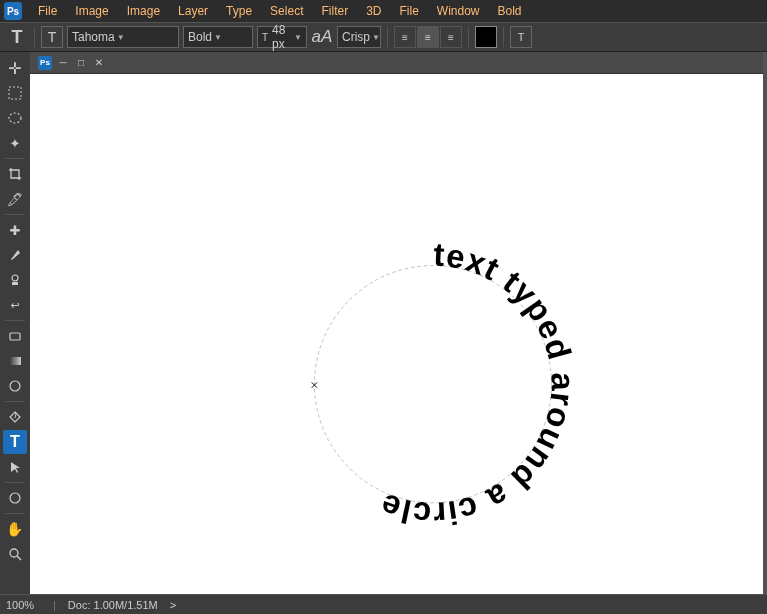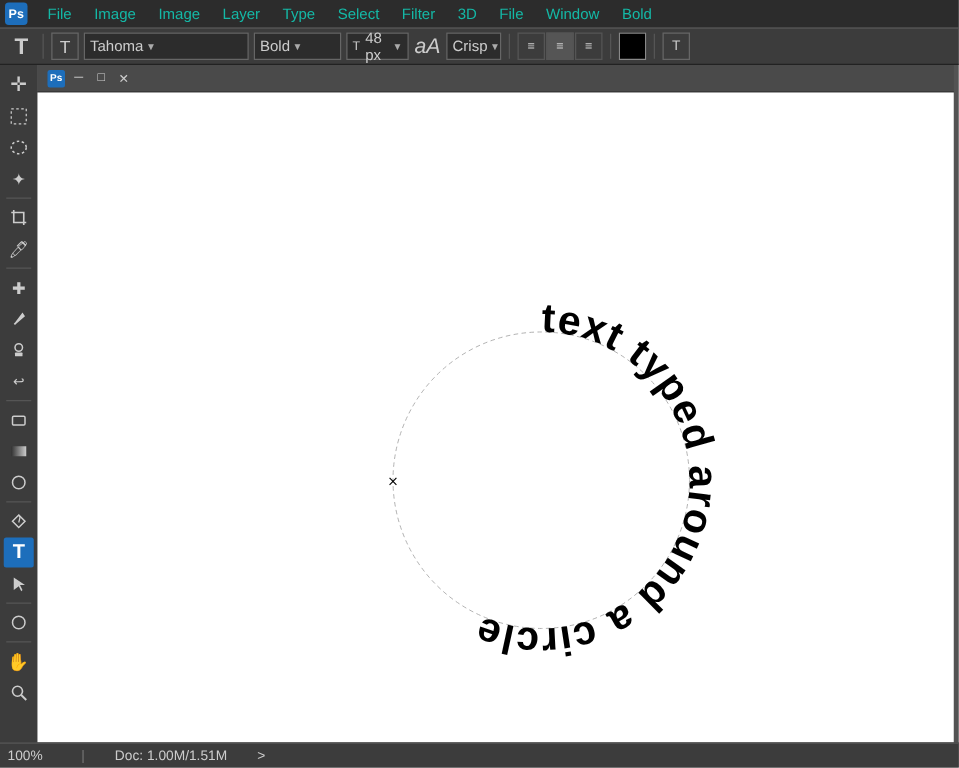--- a/index.html
+++ b/index.html
@@ -29,21 +29,21 @@
       background: #1d6ebb;
       border-radius: 3px;
       display: flex; align-items: center; justify-content: center;
       font-size: 10px; font-weight: bold; color: #fff;
       margin-right: 6px;
       flex-shrink: 0;
     }
     .menu-item {
       padding: 2px 8px;
       cursor: pointer;
-      color: #14b8a6;
+      color: #fdba74;
       font-size: 12px;
     }
 
     
     #options-bar {
       display: flex;
       align-items: center;
       background: #3c3c3c;
       height: 30px;
       padding: 0 6px;
@@ -67,21 +67,21 @@
       background: #2c2c2c;
       border: 1px solid #666;
       height: 22px;
       padding: 0 4px;
       gap: 2px;
       cursor: pointer;
       color: #ccc;
       font-size: 12px;
     }
     .options-dropdown-arrow { font-size: 8px; color: #aaa; }
-    .font-name-dropdown { width: 132px; }
+    .font-name-dropdown { width: 112px; }
     .font-style-dropdown { width: 70px; }
     .font-size-input {
       display: flex; align-items: center;
       background: #2c2c2c;
       border: 1px solid #666;
       height: 22px;
       padding: 0 4px;
       color: #ccc;
       font-size: 12px;
     }
@@ -202,21 +202,21 @@
       bottom: 0;
       left: 0;
       right: 0;
       height: 20px;
       background: #3c3c3c;
       display: flex;
       align-items: center;
       padding: 0 6px;
       font-size: 11px;
       color: #ccc;
-      gap: 24px;
+      gap: 12px;
       border-top: 1px solid #555;
     }
     .zoom-pct { min-width: 35px; }
     .status-sep { color: #777; }
   </style>
 </head>
 <body>
 
 <div id="menu-bar">
   <div class="ps-logo">Ps</div>

